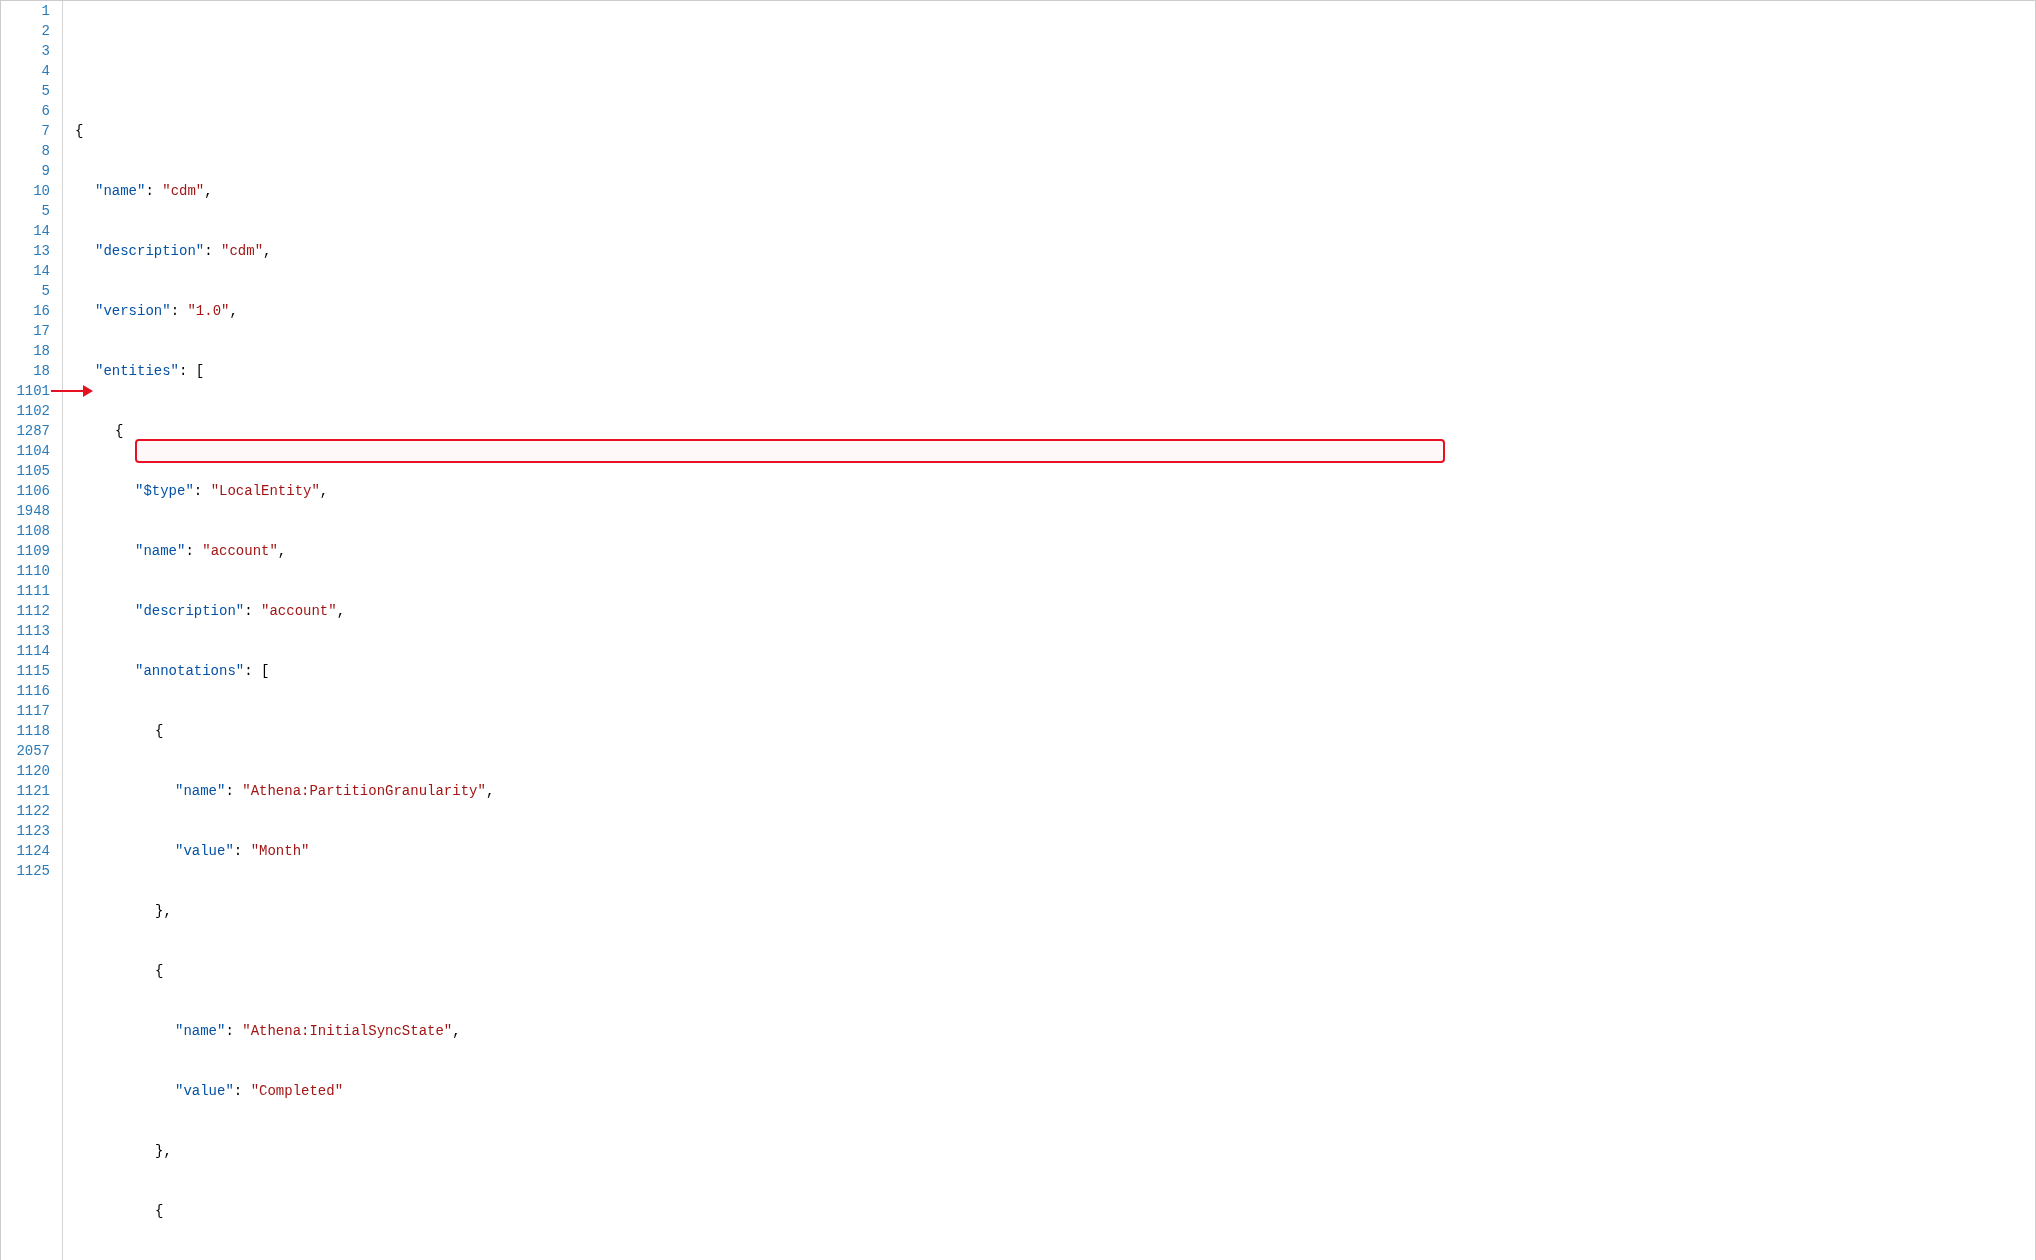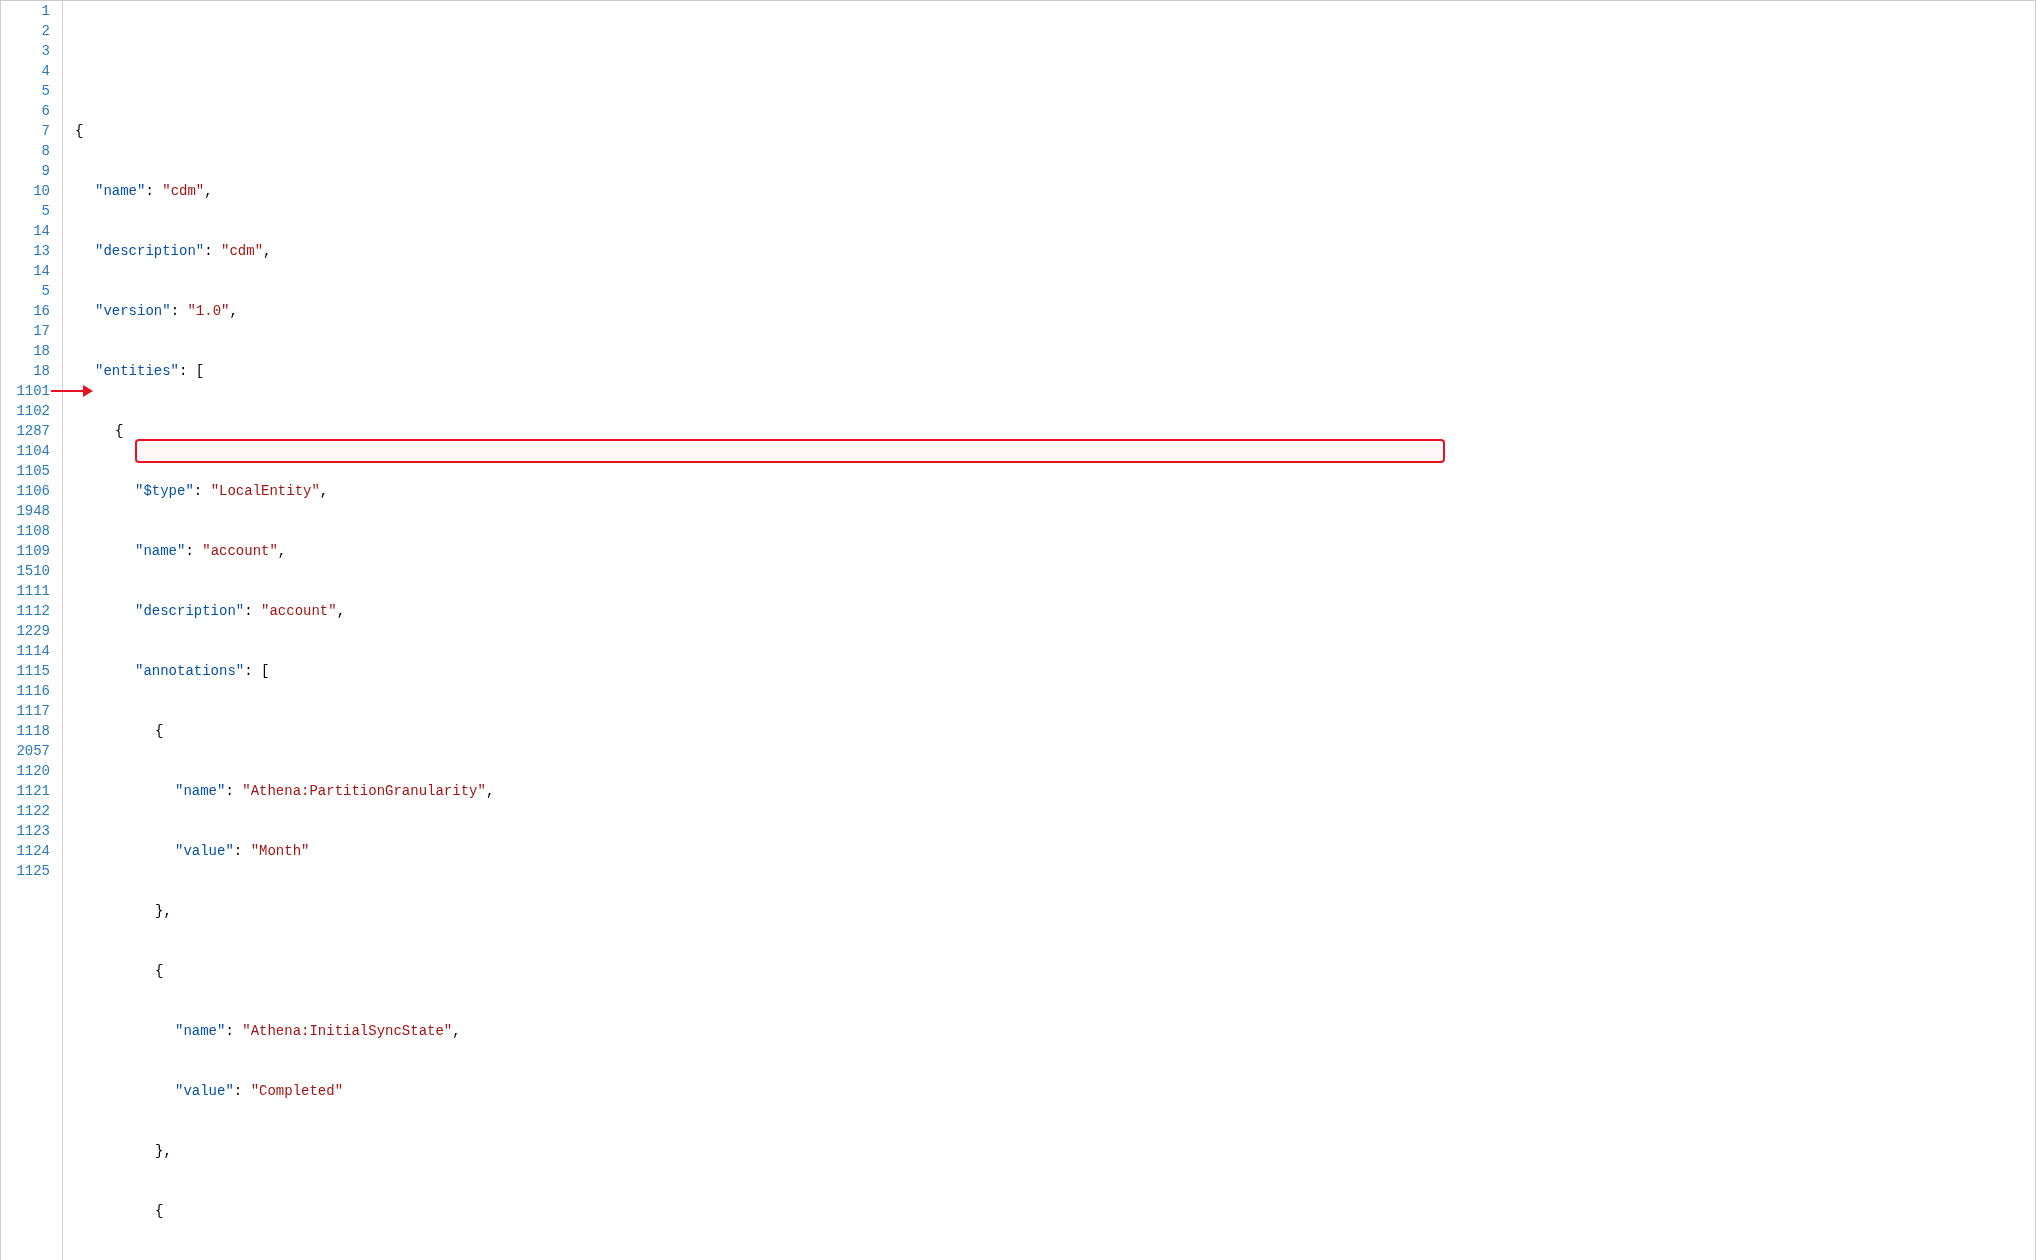--- a/index.html
+++ b/index.html
@@ -106,24 +106,24 @@
     <div class="ln">18</div>
     <div class="ln">1101</div>
     <div class="ln">1102</div>
     <div class="ln">1287</div>
     <div class="ln">1104</div>
     <div class="ln">1105</div>
     <div class="ln">1106</div>
     <div class="ln">1948</div>
     <div class="ln">1108</div>
     <div class="ln">1109</div>
-    <div class="ln">1510</div>
+    <div class="ln">1110</div>
     <div class="ln">1111</div>
     <div class="ln">1112</div>
-    <div class="ln">1229</div>
+    <div class="ln">1113</div>
     <div class="ln">1114</div>
     <div class="ln">1115</div>
     <div class="ln">1116</div>
     <div class="ln">1117</div>
     <div class="ln">1118</div>
     <div class="ln">2057</div>
     <div class="ln">1120</div>
     <div class="ln">1121</div>
     <div class="ln">1122</div>
     <div class="ln">1123</div>

